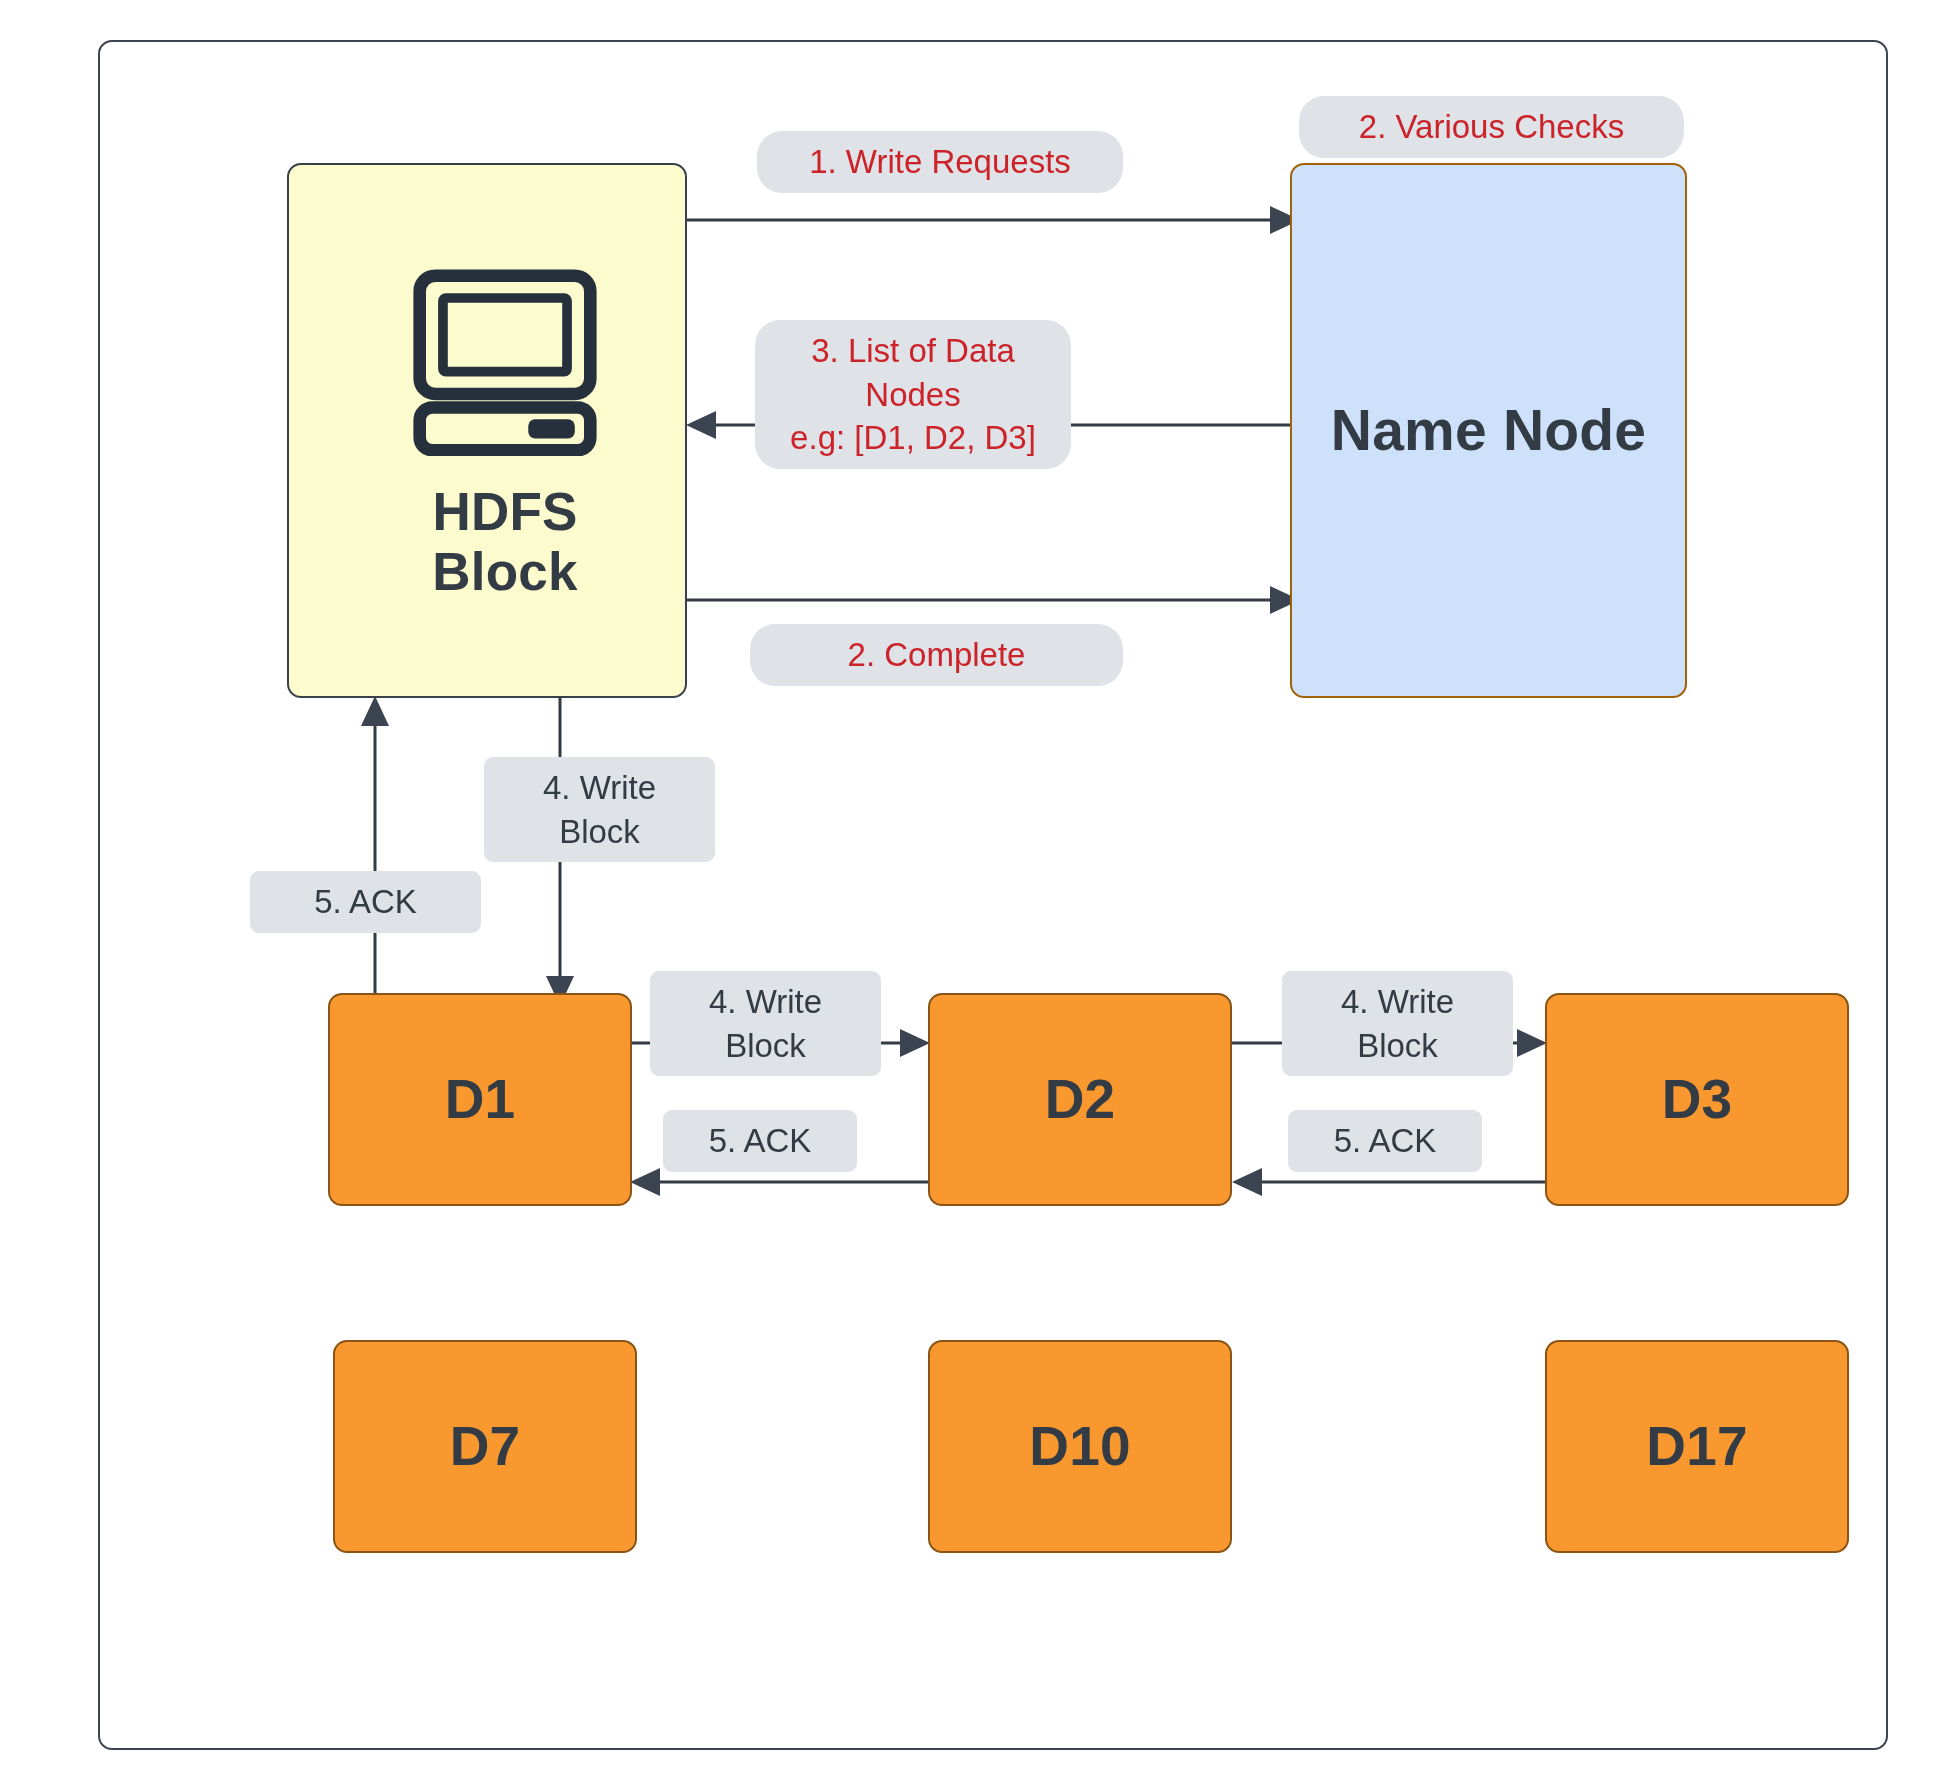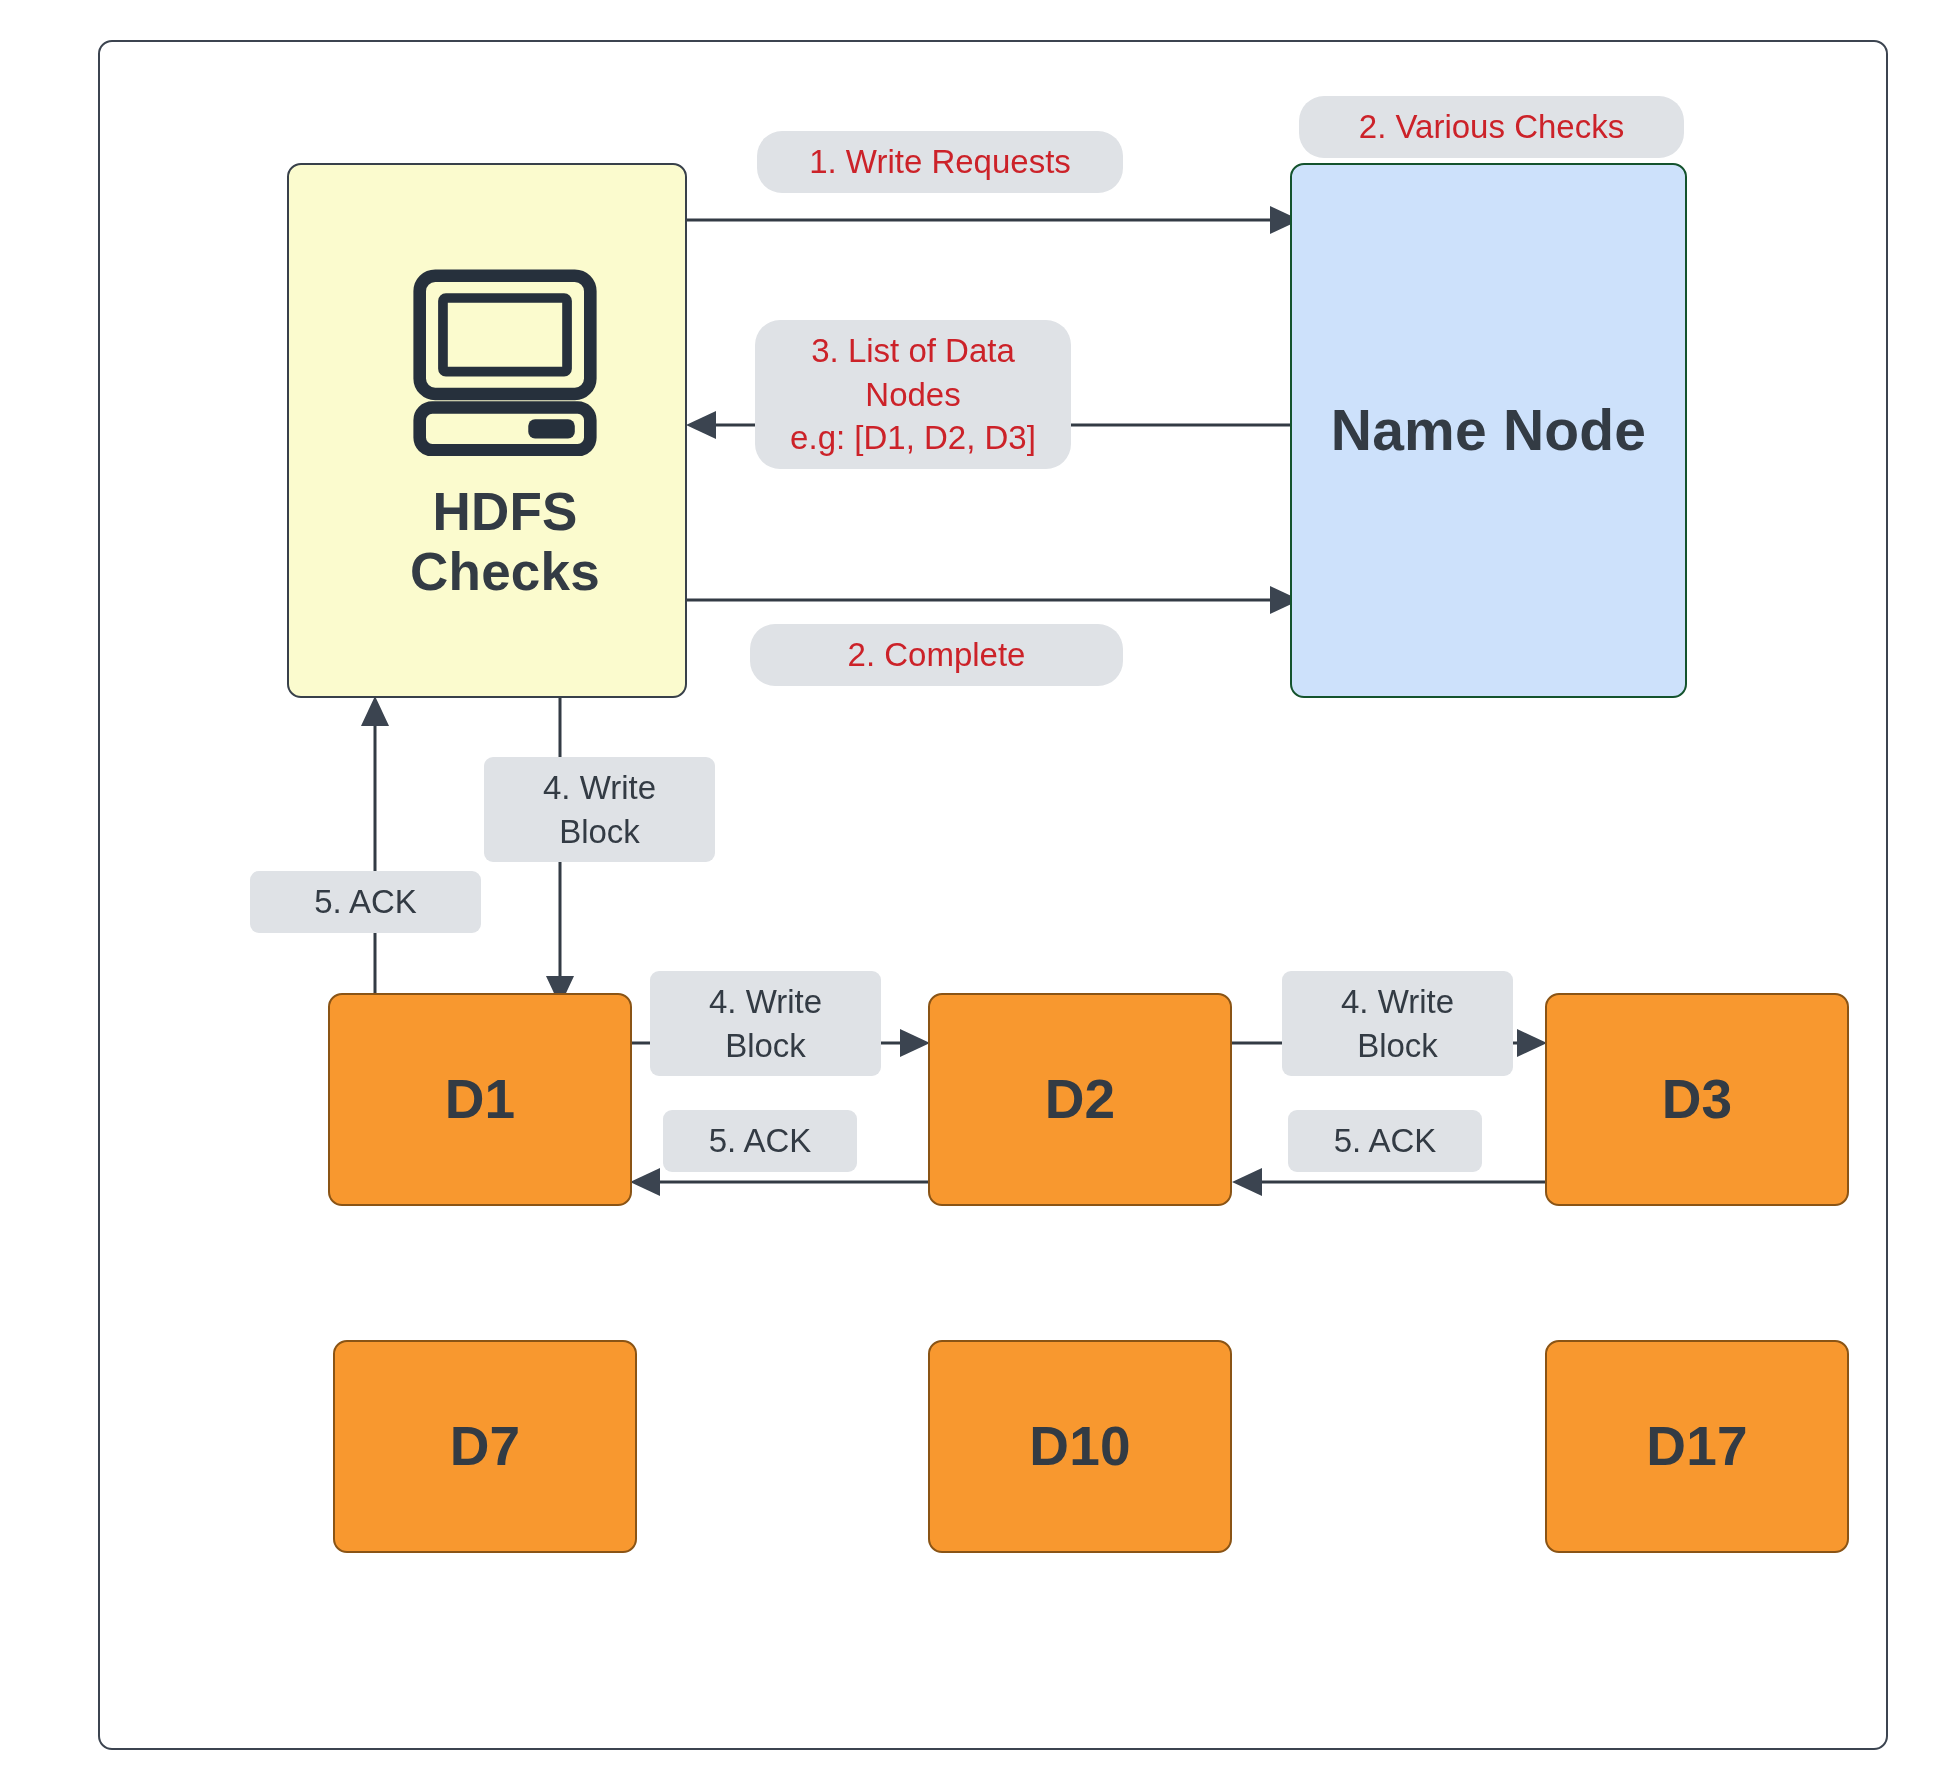--- a/index.html
+++ b/index.html
@@ -43,21 +43,21 @@
     font-weight: bold;
     line-height: 1.12;
   }
   .node-client {
     background: #FBFBCE;
     border: 2px solid #38404a;
     font-size: 53px;
   }
   .node-name {
     background: #CDE1FB;
-    border: 2px solid #14532d;
+    border: 2px solid #a16207;
     font-size: 57px;
   }
   .node-data {
     background: #F8982F;
     border: 2px solid #8a5415;
     font-size: 55px;
   }
   .node-label {
     display: block;
     letter-spacing: 0.2px;
@@ -164,21 +164,21 @@
       <span class="computer-icon">
         <svg viewBox="0 0 200 196" width="196" height="190" aria-hidden="true">
           <rect x="12" y="10" width="176" height="122" rx="16" ry="16" fill="none" stroke="#26303c" stroke-width="13"></rect>
           <rect x="36" y="33" width="128" height="76" rx="3" ry="3" fill="none" stroke="#26303c" stroke-width="10"></rect>
           <rect x="12" y="146" width="176" height="44" rx="13" ry="13" fill="none" stroke="#26303c" stroke-width="13"></rect>
           <rect x="124" y="158" width="48" height="20" rx="7" ry="7" fill="#26303c"></rect>
         </svg>
       </span>
       <span class="node-label">
         <span class="client-text-line">HDFS</span>
-        <span class="client-text-line">Checks</span>
+        <span class="client-text-line">Block</span>
       </span>
     </div>
   </div>
 
   <div class="node node-name" style="left:1290px; top:163px; width:397px; height:535px;">
     <span class="node-label">Name Node</span>
   </div>
 
   <div class="node node-data" style="left:328px; top:993px; width:304px; height:213px;">
     <span class="node-label">D1</span>

